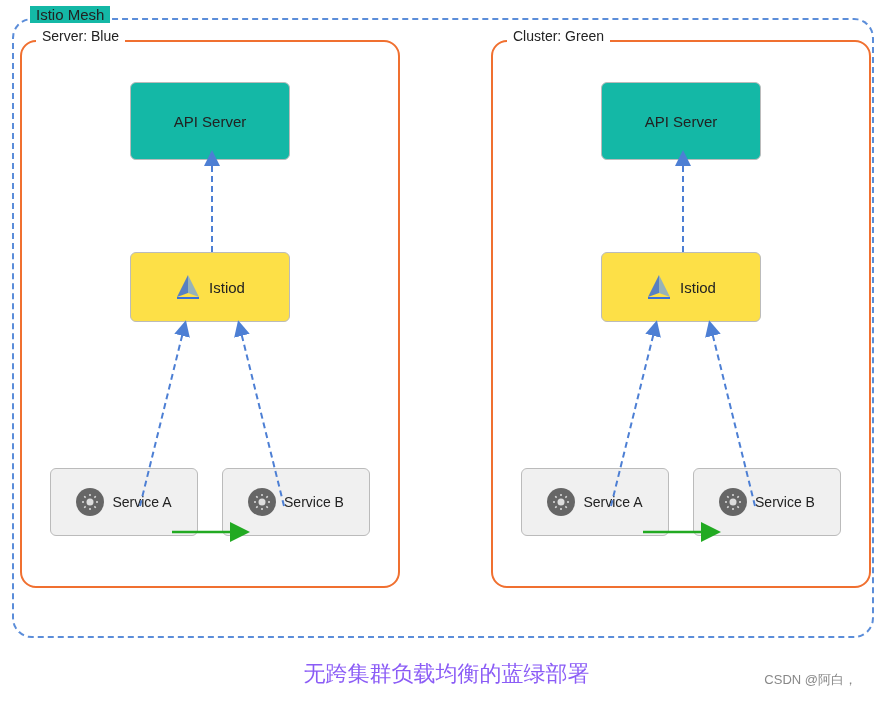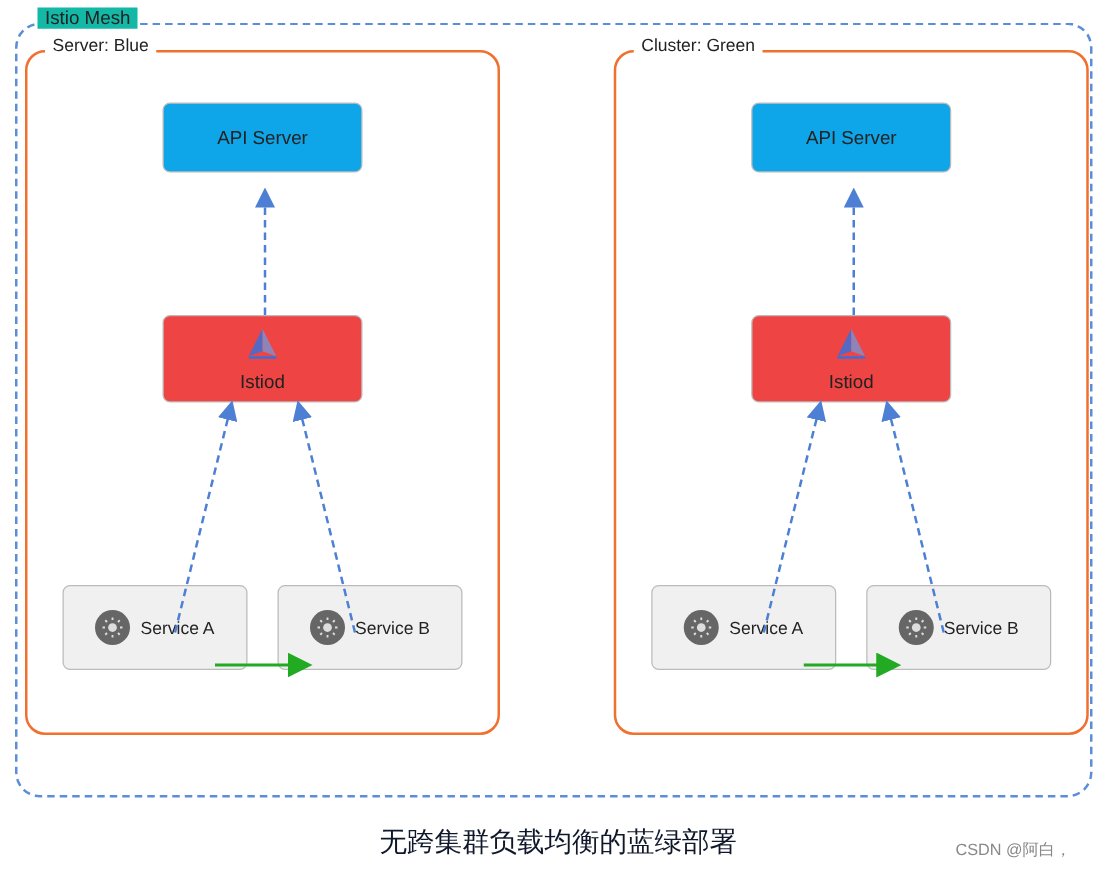--- a/index.html
+++ b/index.html
@@ -57,49 +57,48 @@
       color: #222;
     }
 
     
     .api-server-box {
       position: absolute;
       top: 40px;
       left: 50%;
       transform: translateX(-50%);
       width: 160px;
-      height: 56px;
+      height: 78px;
       border: 1.5px solid #bbb;
       border-radius: 6px;
-      background: #0ea5e9;
+      background: #14b8a6;
       display: flex;
       align-items: center;
       justify-content: center;
       font-size: 15px;
       color: #222;
     }
 
     
     .istiod-box {
       position: absolute;
       top: 210px;
       left: 50%;
       transform: translateX(-50%);
       width: 160px;
       height: 70px;
       border: 1.5px solid #bbb;
       border-radius: 6px;
-      background: #ef4444;
+      background: #fde047;
       display: flex;
       align-items: center;
       justify-content: center;
       gap: 8px;
       font-size: 15px;
       color: #222;
-      flex-direction: column;
     }
 
     
     .services-row {
       position: absolute;
       bottom: 50px;
       left: 0;
       right: 0;
       display: flex;
       justify-content: center;
@@ -147,21 +146,21 @@
       height: 548px;
       pointer-events: none;
     }
 
     .footer-text {
       position: absolute;
       bottom: 22px;
       left: 50%;
       transform: translateX(-50%);
       font-size: 22px;
-      color: #0f172a;
+      color: #8b5cf6;
       white-space: nowrap;
       font-weight: 400;
     }
 
     .footer-credit {
       position: absolute;
       bottom: 22px;
       right: 36px;
       font-size: 13px;
       color: #888;

